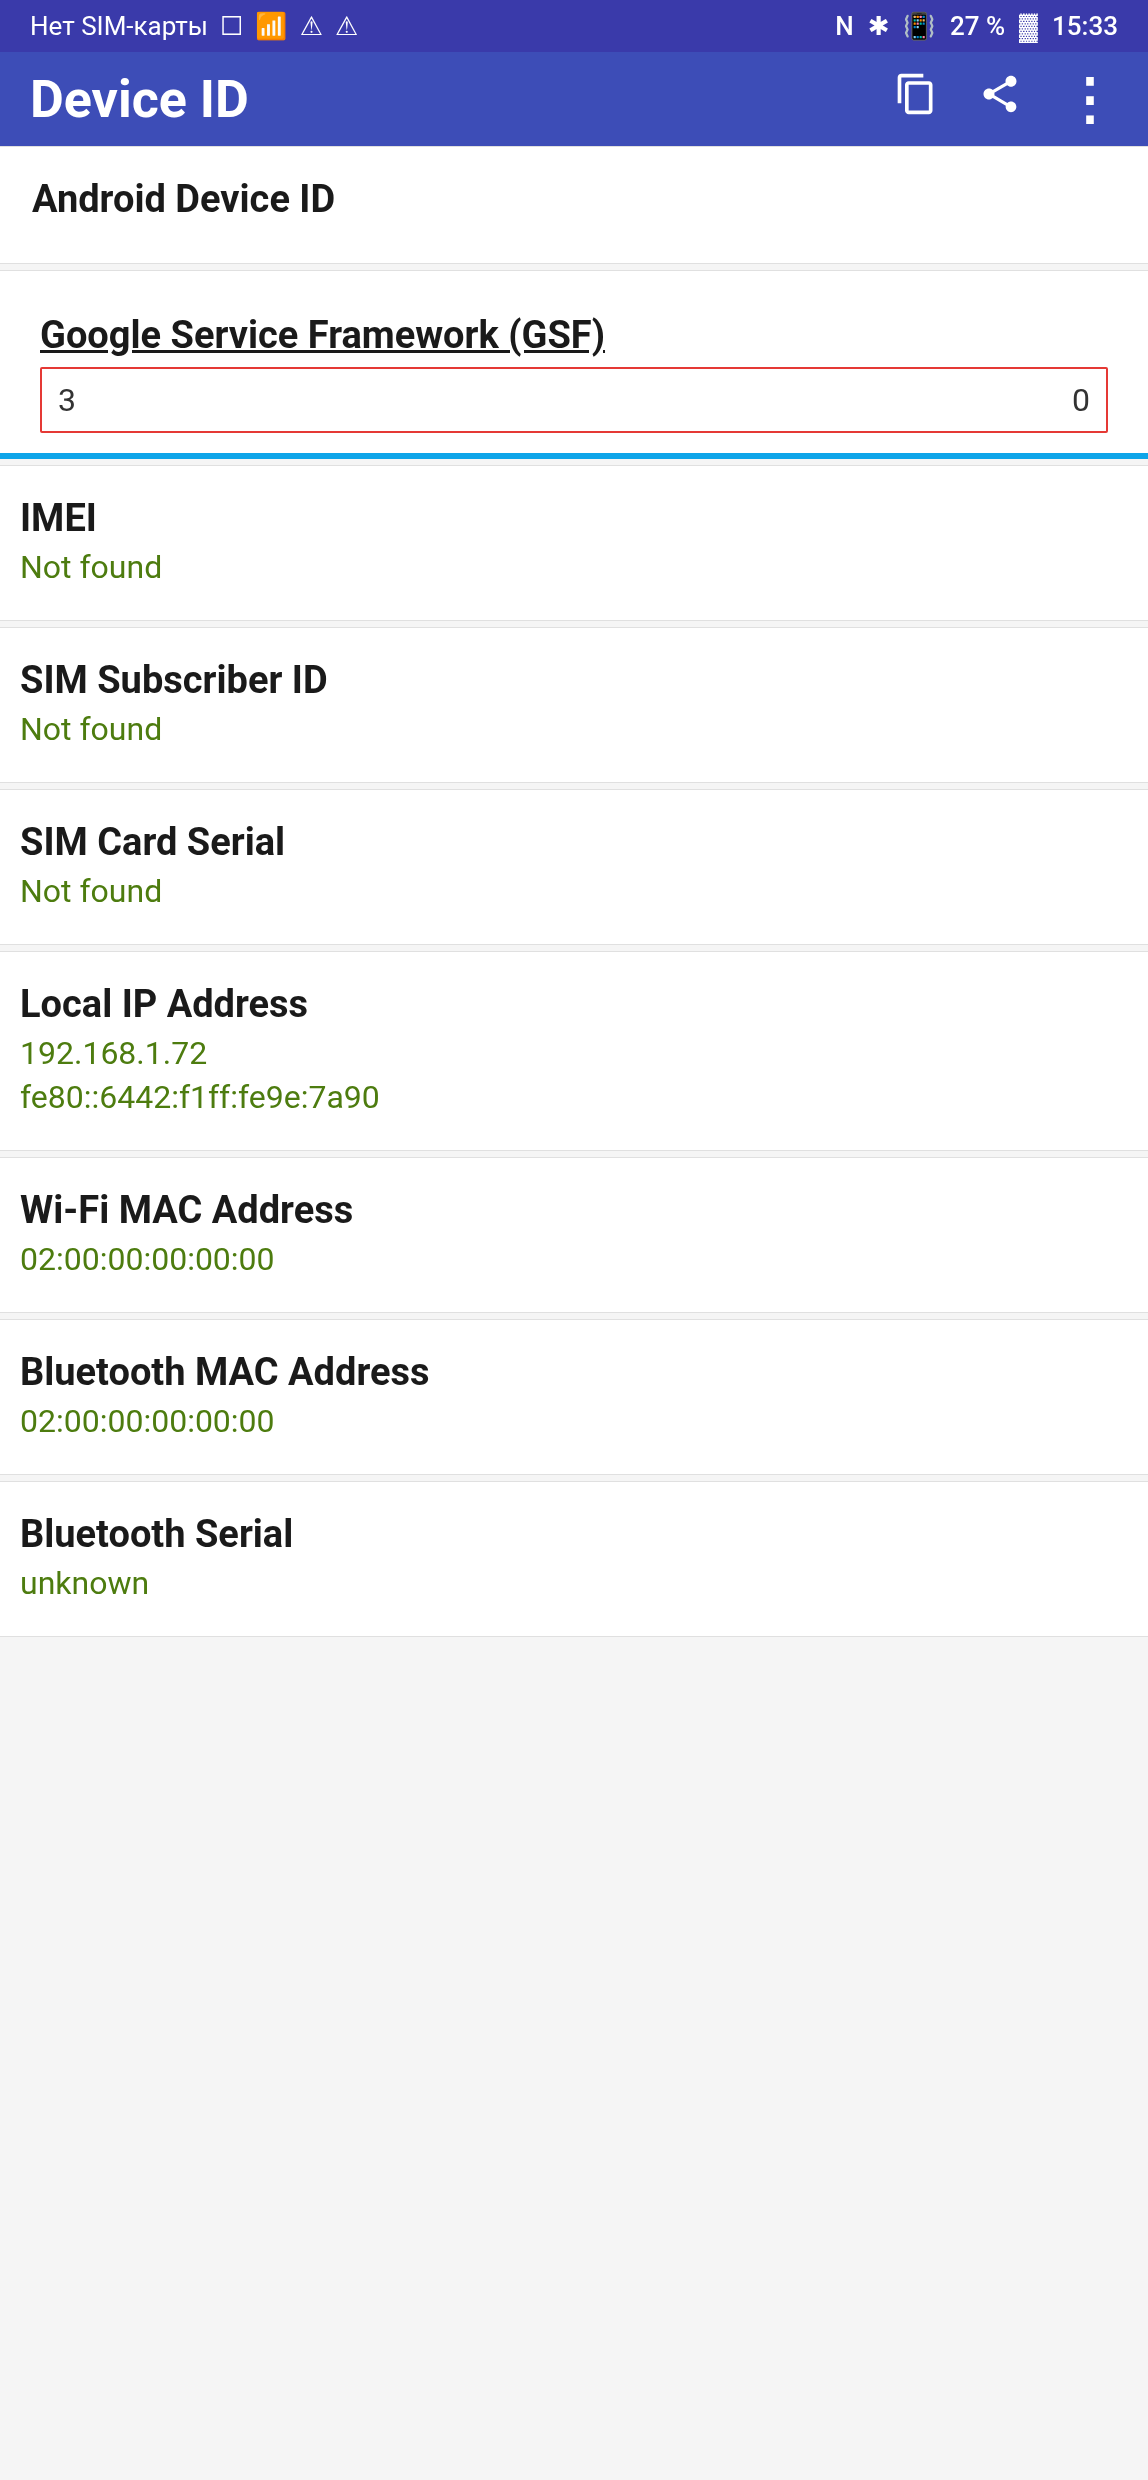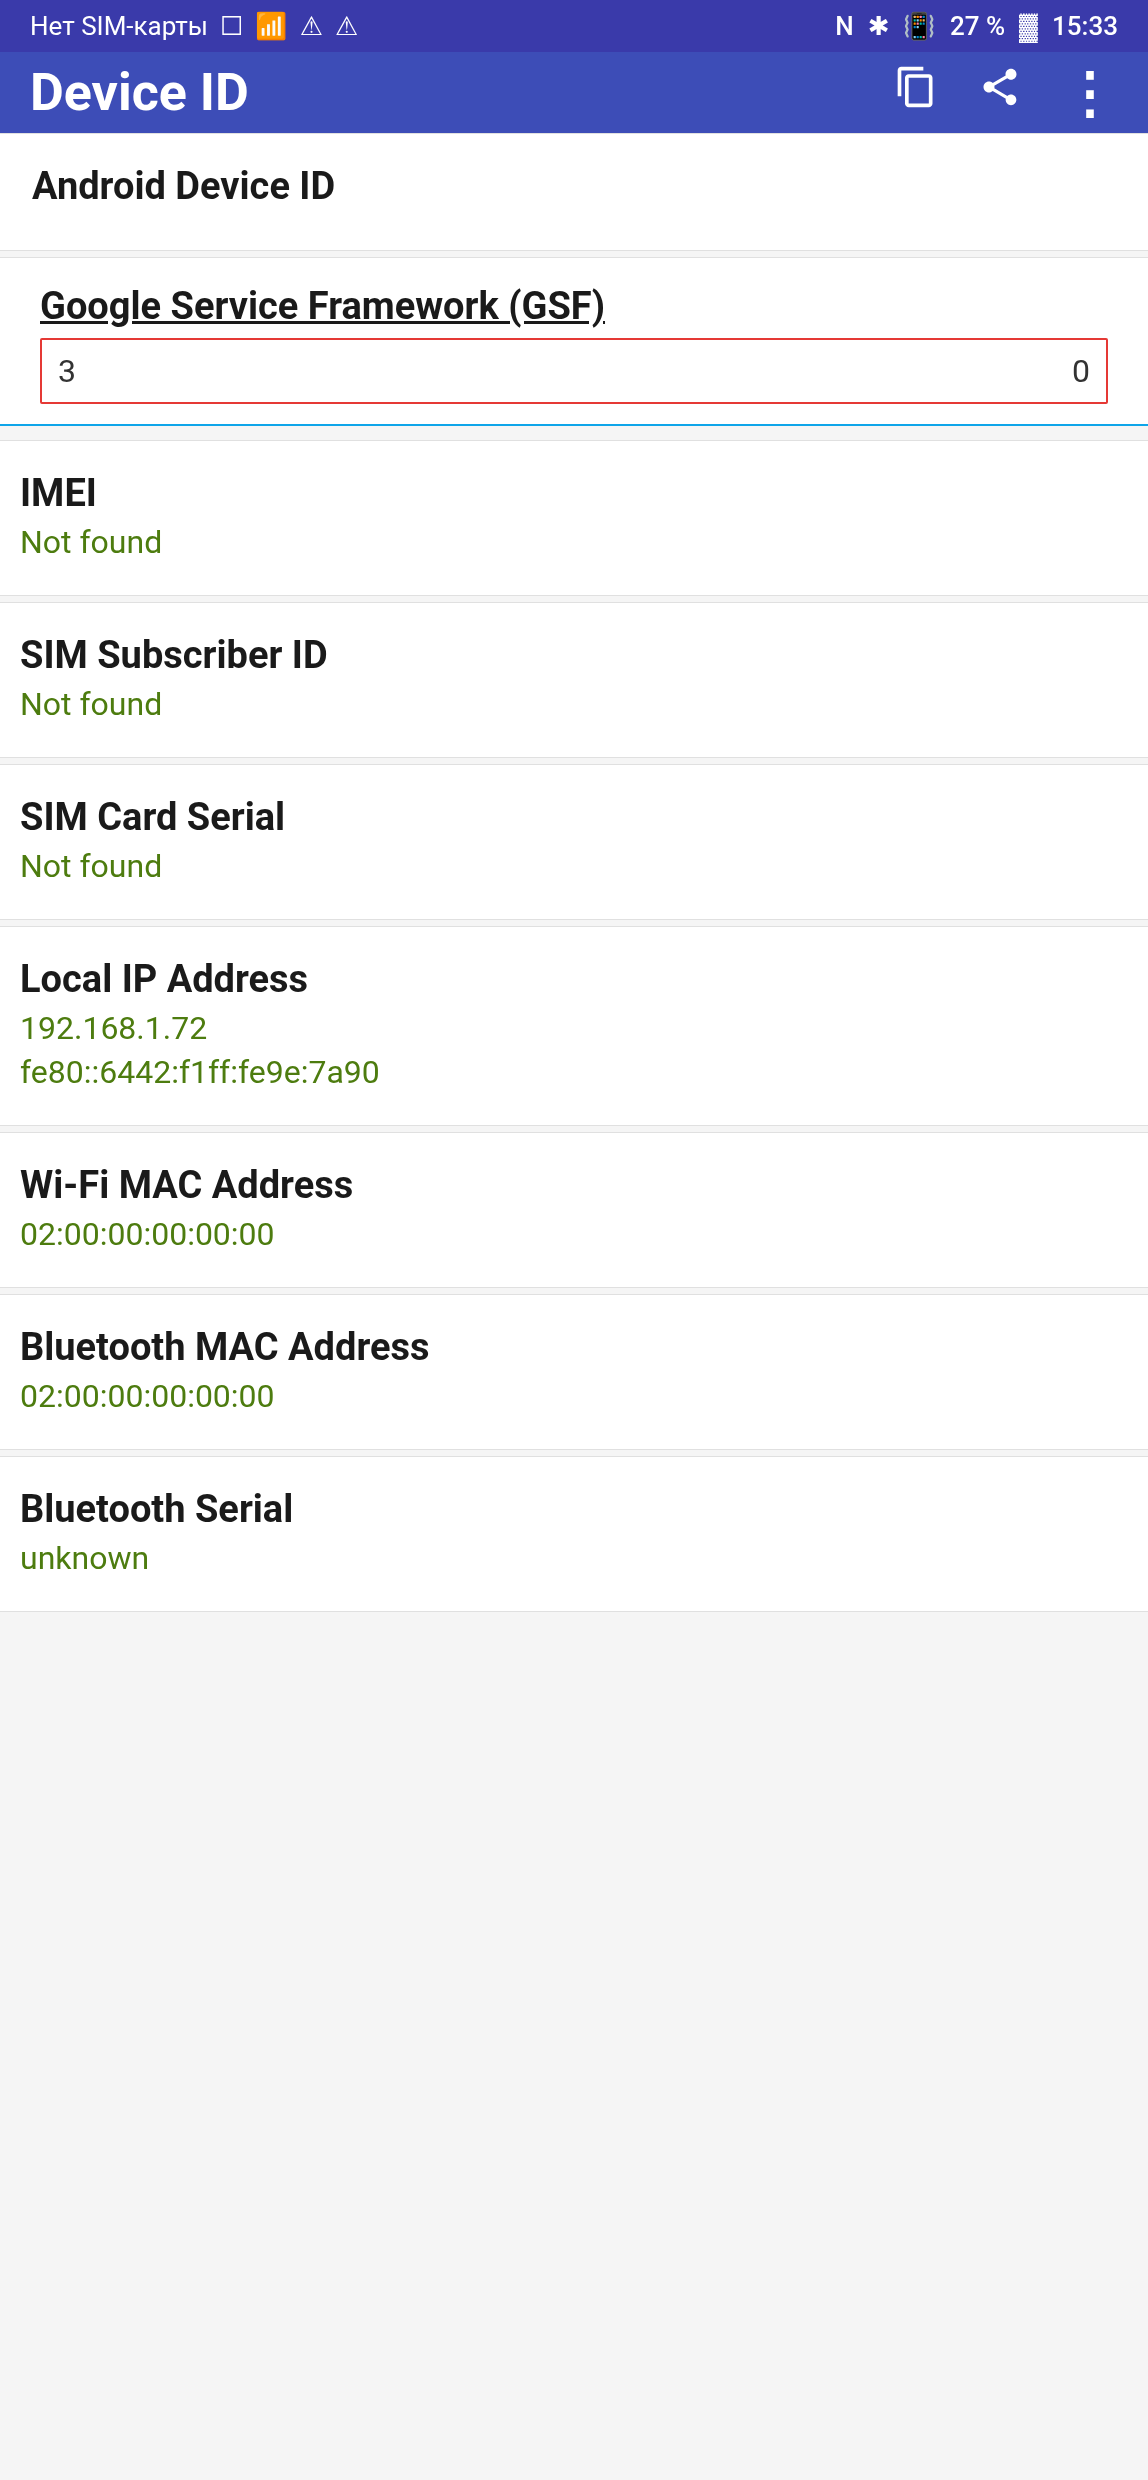--- a/index.html
+++ b/index.html
@@ -42,21 +42,21 @@
     }
 
     
     .app-bar {
       background: #3d4db7;
       color: white;
       display: flex;
       align-items: center;
       justify-content: space-between;
       padding: 0 30px;
-      height: 81px;
+      height: 94px;
     }
 
     .app-bar-title {
       font-size: 52px;
       font-weight: bold;
       color: white;
     }
 
     .app-bar-actions {
       display: flex;
@@ -93,23 +93,23 @@
     .card-value {
       font-size: 32px;
       color: #4d7c0f;
       margin-top: 6px;
     }
 
     
     .gsf-card {
       background: white;
       border-top: 1px solid #e0e0e0;
-      border-bottom: 2px solid #0ea5e9;
-      margin-bottom: 14px;
-      padding: 26px 40px 20px 40px;
+      border-bottom: 6px solid #0ea5e9;
+      margin-bottom: 6px;
+      padding: 42px 40px 20px 40px;
     }
 
     .gsf-title {
       font-size: 38px;
       font-weight: bold;
       color: #1a1a1a;
       margin-bottom: 10px;
       text-decoration: underline;
     }
 

